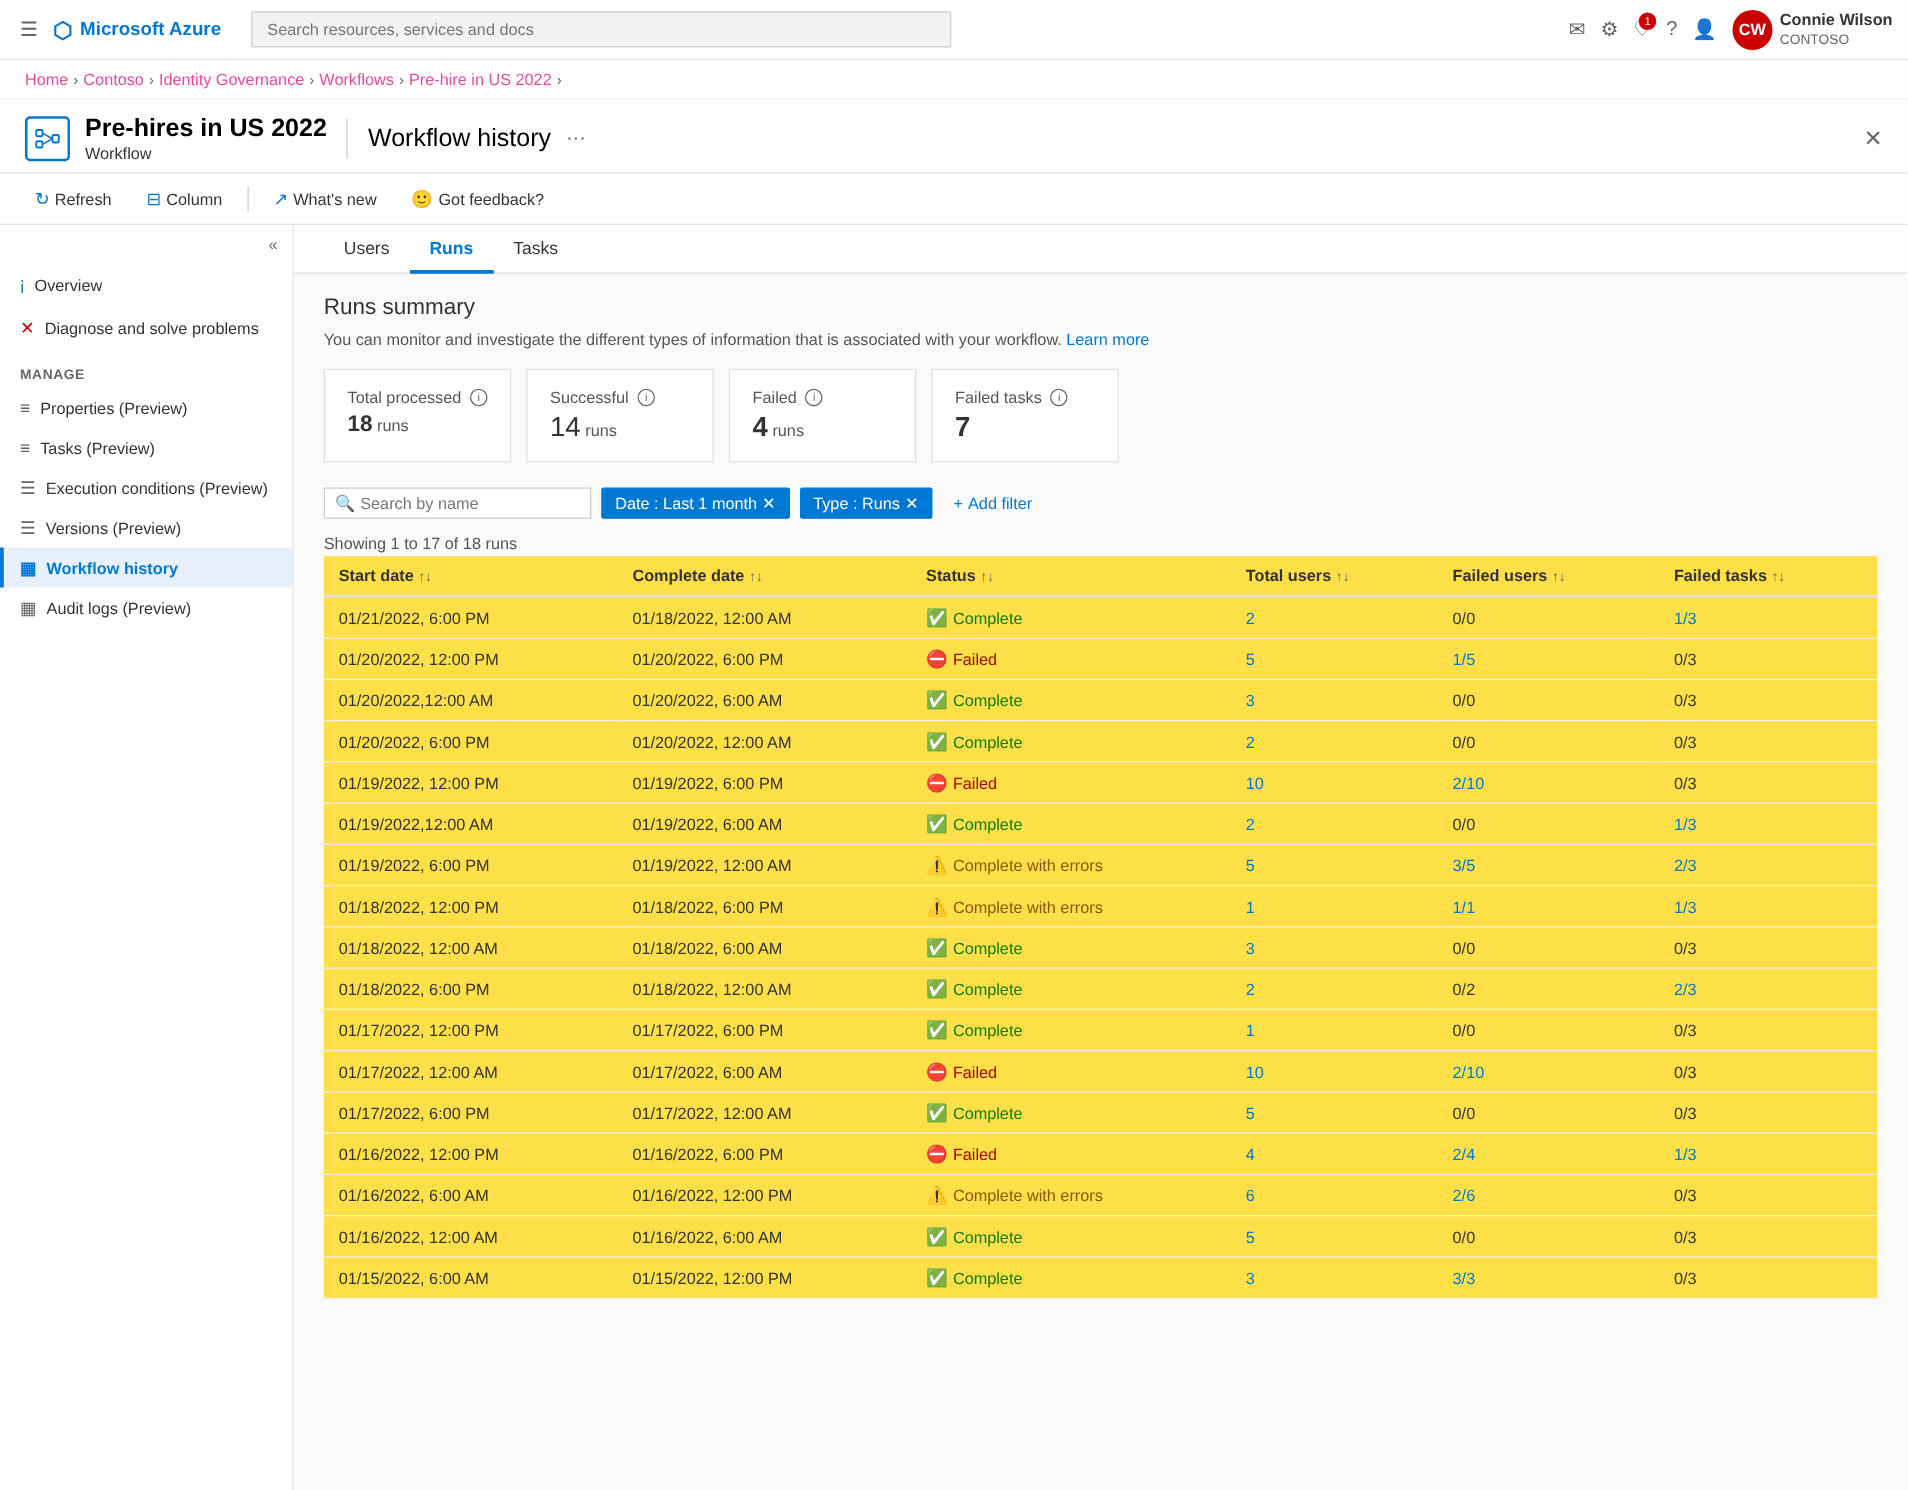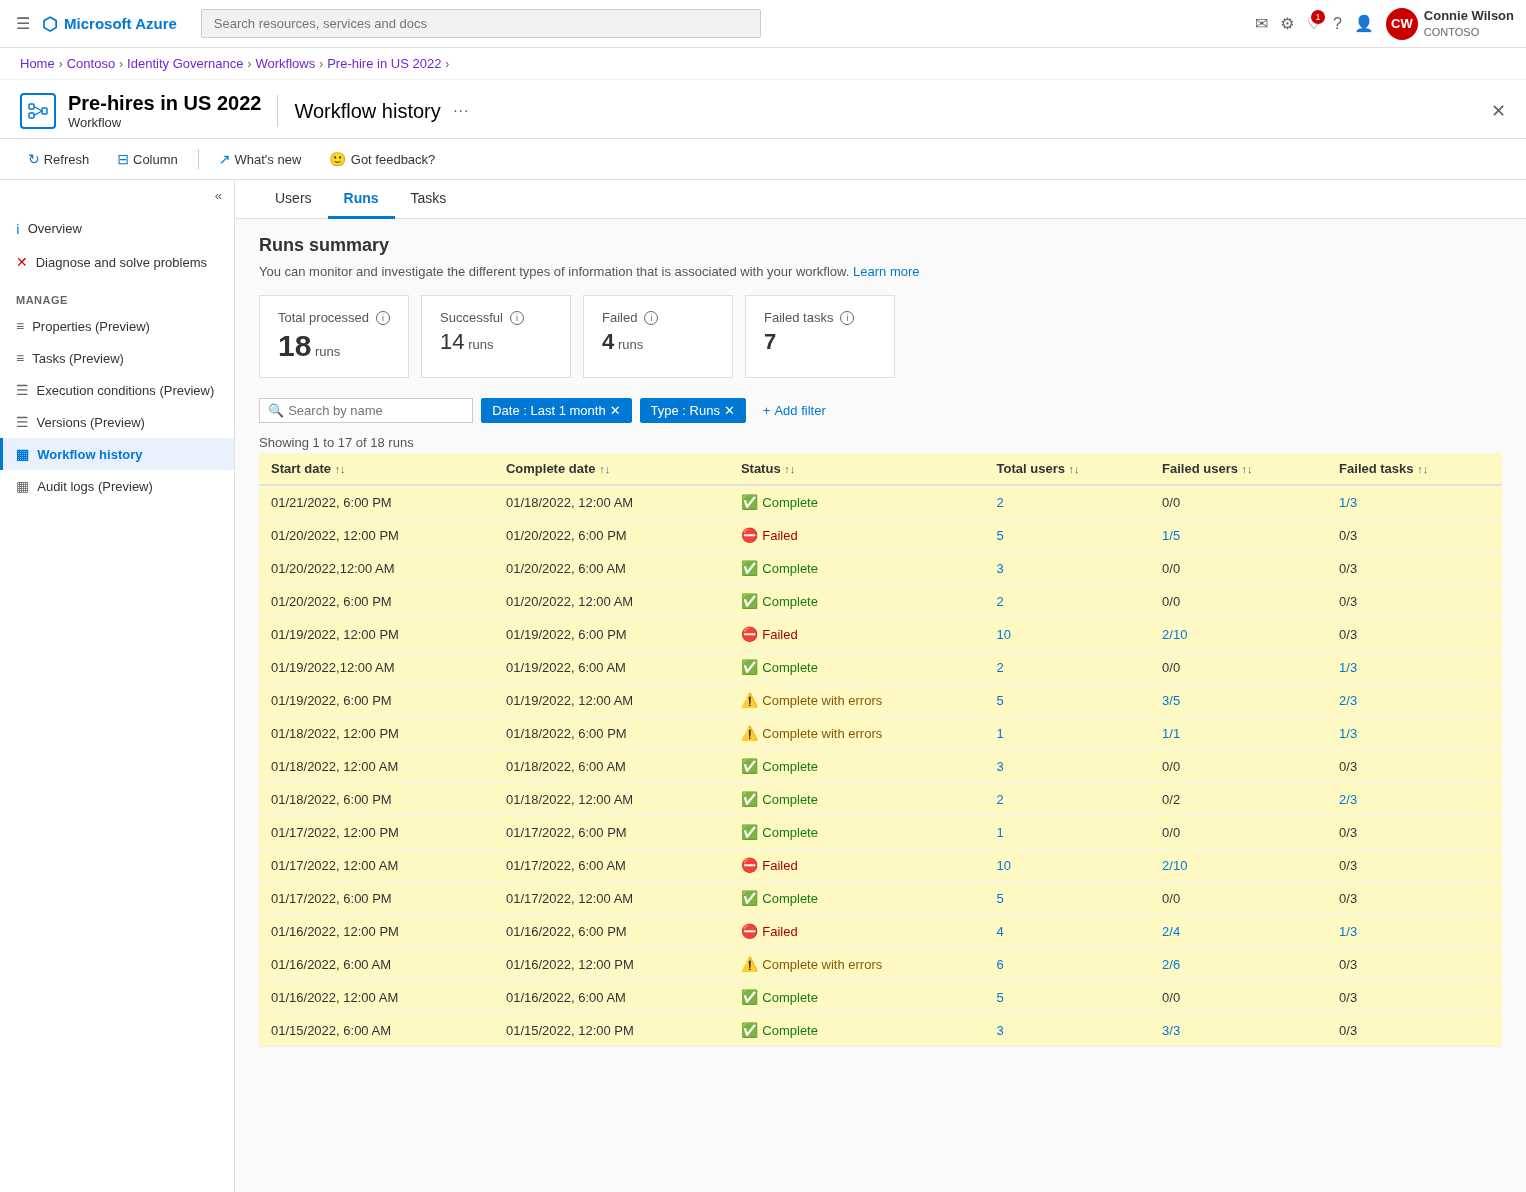--- a/index.html
+++ b/index.html
@@ -16,21 +16,21 @@
     .topbar-icon { color: #666; cursor: pointer; font-size: 16px; position: relative; }
     .topbar-icon .badge { position: absolute; top: -4px; right: -4px; background: #c00; color: #fff; border-radius: 50%; font-size: 9px; width: 14px; height: 14px; display: flex; align-items: center; justify-content: center; }
     .topbar-user { display: flex; align-items: center; gap: 6px; cursor: pointer; }
     .topbar-user-avatar { width: 32px; height: 32px; border-radius: 50%; background: #c00; display: flex; align-items: center; justify-content: center; color: #fff; font-size: 13px; font-weight: 600; overflow: hidden; }
     .topbar-user-info { font-size: 12px; line-height: 1.3; }
     .topbar-user-info .name { font-weight: 600; font-size: 13px; }
     .topbar-user-info .org { font-size: 11px; color: #666; }
 
     
     .breadcrumb { padding: 8px 20px; font-size: 13px; color: #333; background: #fff; border-bottom: 1px solid #f0f0f0; display: flex; align-items: center; gap: 4px; flex-shrink: 0; }
-    .breadcrumb a { color: #6d28d9; text-decoration: none; }
+    .breadcrumb a { color: #ec4899; text-decoration: none; }
     .breadcrumb-sep { color: #666; font-size: 12px; }
 
     
     .page-header { display: flex; align-items: center; padding: 12px 20px 8px 20px; border-bottom: 1px solid #e0e0e0; flex-shrink: 0; background: #fff; }
     .page-header-icon { width: 36px; height: 36px; background: #fff; border: 2px solid #0078d4; border-radius: 4px; display: flex; align-items: center; justify-content: center; margin-right: 12px; flex-shrink: 0; }
     .page-header-title { display: flex; flex-direction: column; }
     .page-header-title h1 { font-size: 20px; font-weight: 600; color: #000; }
     .page-header-divider { width: 1px; height: 32px; background: #ccc; margin: 0 16px; }
     .page-header-section-title { font-size: 20px; font-weight: 300; color: #000; }
     .page-header-more { margin-left: 12px; color: #666; cursor: pointer; font-size: 16px; }
@@ -57,41 +57,41 @@
     
     .content { flex: 1; overflow-y: auto; padding: 0; background: #fafafa; }
     .content-inner { padding: 16px 24px; }
 
     
     .tabs { display: flex; gap: 0; border-bottom: 1px solid #e0e0e0; padding: 0 24px; background: #fff; }
     .tab { padding: 10px 16px; cursor: pointer; color: #333; font-size: 14px; border-bottom: 3px solid transparent; margin-bottom: -1px; }
     .tab.active { color: #0078d4; border-bottom: 3px solid #0078d4; font-weight: 600; }
 
     
-    .section-title { font-size: 18px; font-weight: 700; margin-bottom: 8px; }
+    .section-title { font-size: 18px; font-weight: 400; margin-bottom: 8px; }
     .section-desc { font-size: 13px; color: #555; margin-bottom: 16px; }
     .section-desc a { color: #0078d4; text-decoration: none; }
 
     .stats-row { display: flex; gap: 12px; margin-bottom: 20px; }
     .stat-card { background: #fff; border: 1px solid #e0e0e0; padding: 14px 18px; min-width: 150px; }
     .stat-card .stat-label { font-size: 13px; color: #555; display: flex; align-items: center; gap: 4px; margin-bottom: 4px; }
     .stat-card .stat-unit { font-size: 13px; font-weight: 400; color: #555; }
 
     
     .filters { display: flex; align-items: center; gap: 8px; margin-bottom: 12px; }
     .filter-search { display: flex; align-items: center; gap: 4px; border: 1px solid #ccc; padding: 4px 8px; background: #fff; min-width: 180px; }
     .filter-search input { border: none; outline: none; font-size: 13px; background: transparent; }
     .filter-chip { background: #f0f0f0; border: 1px solid #ccc; border-radius: 2px; padding: 4px 10px; font-size: 13px; cursor: pointer; display: flex; align-items: center; gap: 4px; }
     .filter-chip.active { background: #0078d4; color: #fff; border-color: #0078d4; }
     .add-filter-btn { display: flex; align-items: center; gap: 4px; color: #0078d4; cursor: pointer; font-size: 13px; padding: 4px 8px; border: 1px solid transparent; }
 
     .showing-text { font-size: 13px; color: #555; margin-bottom: 3px; }
 
     
-    .data-table { width: 100%; border-collapse: collapse; background: #fef9c3; }
+    .data-table { width: 100%; border-collapse: collapse; background: #fde047; }
     .data-table th { text-align: left; padding: 8px 12px; border-bottom: 2px solid #e0e0e0; font-weight: 600; font-size: 13px; color: #333; white-space: nowrap; }
     .data-table th .sort-icon { color: #666; font-size: 11px; cursor: pointer; }
     .data-table td { padding: 8px 12px; border-bottom: 1px solid #f0f0f0; font-size: 13px; color: #333; }
     .status-complete { color: #107c10; display: flex; align-items: center; gap: 4px; }
     .status-failed { color: #a80000; display: flex; align-items: center; gap: 4px; }
     .status-warning { color: #8a5700; display: flex; align-items: center; gap: 4px; }
     .link-blue { color: #0078d4; text-decoration: none; cursor: pointer; }
 
     
     .info-icon { display: inline-flex; align-items: center; justify-content: center; width: 14px; height: 14px; border-radius: 50%; border: 1px solid #666; color: #666; font-size: 9px; cursor: default; margin-left: 3px; }
@@ -241,21 +241,21 @@
         <a>Learn more</a>
       </div>
 
       <div class="stats-row">
         <div class="stat-card">
           <div class="stat-label">
             <span>Total processed</span>
             <span class="info-icon">i</span>
           </div>
           <div>
-            <span style="font-size:30px;font-weight:600;">18</span>
+            <span style="font-size:18px;font-weight:600;">18</span>
             <span class="stat-unit"> runs</span>
           </div>
         </div>
         <div class="stat-card">
           <div class="stat-label">
             <span>Successful</span>
             <span class="info-icon">i</span>
           </div>
           <div>
             <span style="font-size:22px;font-weight:400;">14</span>

